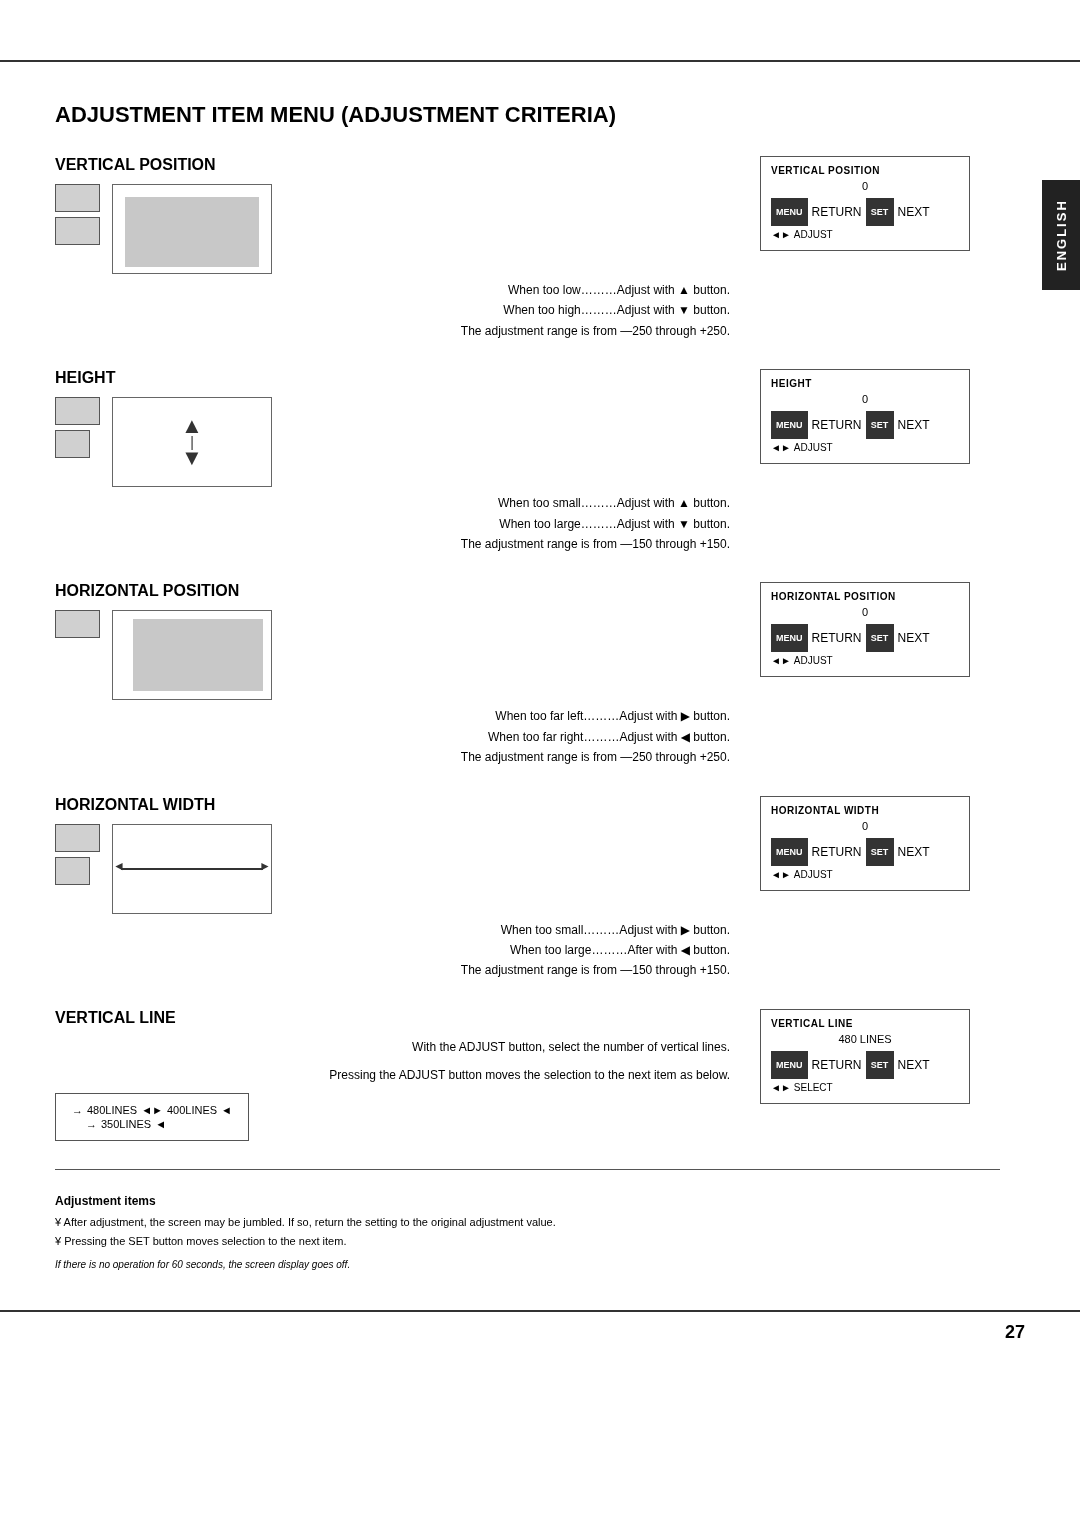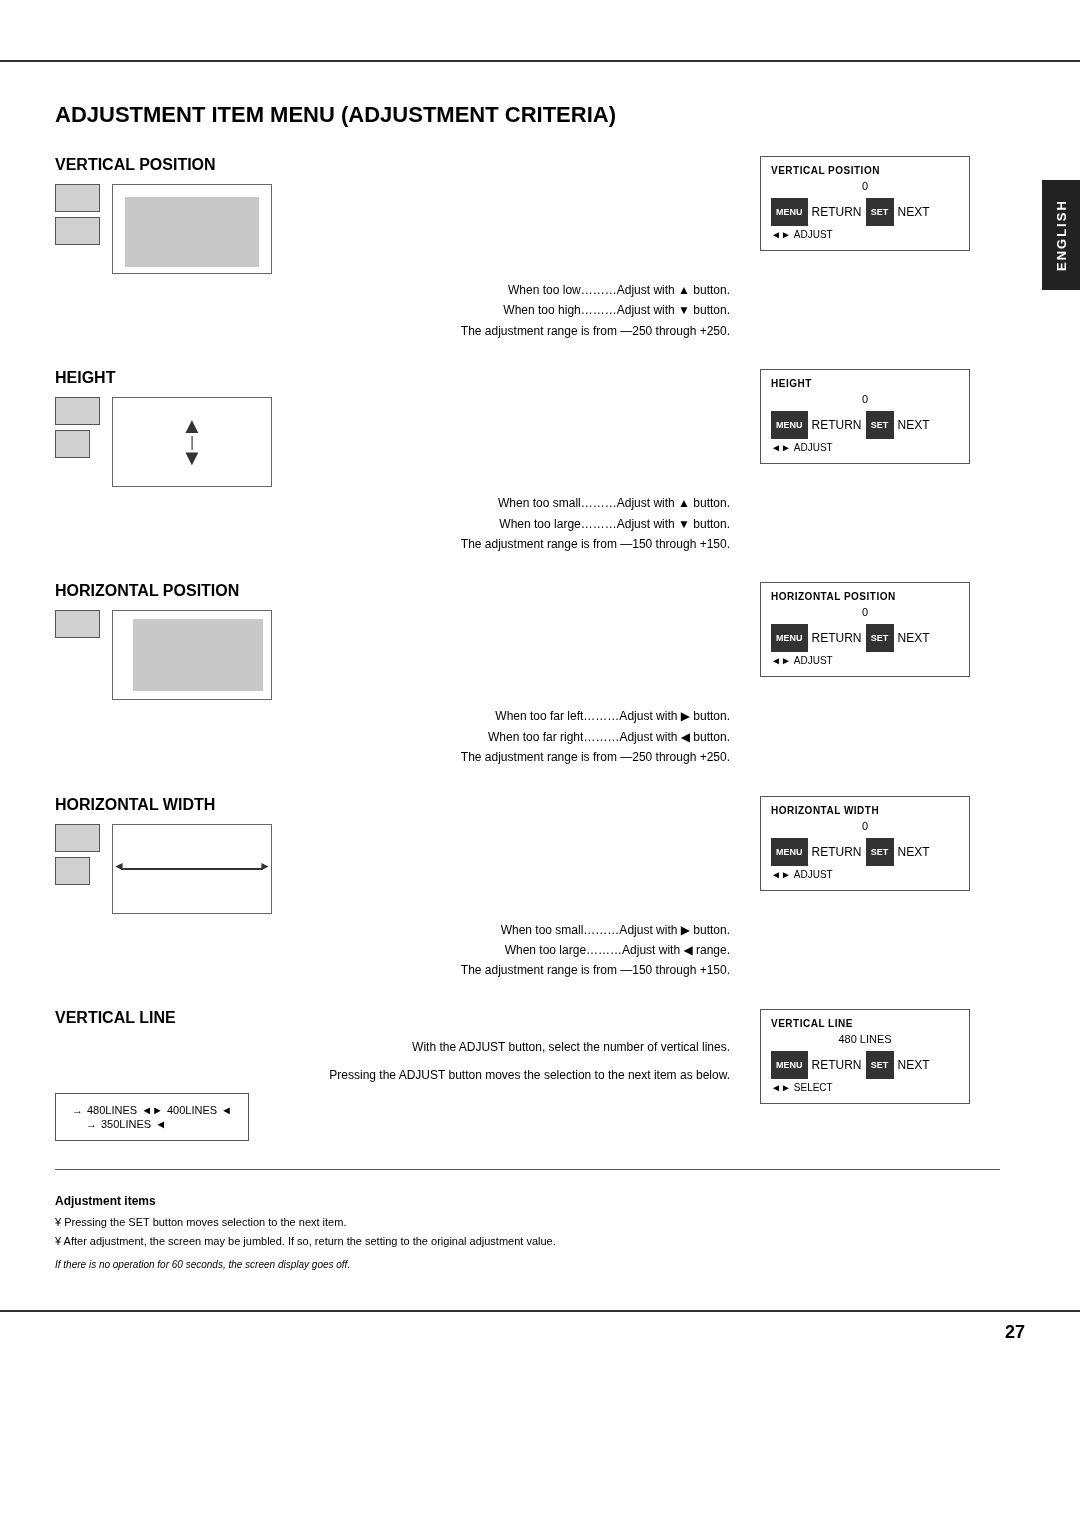--- a/index.html
+++ b/index.html
@@ -489,21 +489,21 @@
             <div class="small-box-narrow"></div>
           </div>
           <div class="diagram-box-container">
             <div class="horiz-width-box" style="border: 1.5px solid #666;">
               <div class="double-arrow-line"></div>
             </div>
           </div>
         </div>
         <div class="desc-text">
           <div>When too small………Adjust with ▶ button.</div>
-          <div>When too large………Adjust with ◀ range.</div>
+          <div>When too large………After with ◀ button.</div>
           <div>The adjustment range is from —150 through +150.</div>
         </div>
       </div>
       <div class="section-right">
         <div class="menu-box">
           <div class="menu-box-title">HORIZONTAL WIDTH</div>
           <div class="menu-box-value">0</div>
           <div class="menu-box-nav">
             <span class="menu-btn-dark">MENU</span>
             <span class="menu-nav-text">RETURN</span>
@@ -554,22 +554,22 @@
             <span class="adjust-arrow">◄►</span>
             <span>SELECT</span>
           </div>
         </div>
       </div>
     </div>
 
     <div class="bottom-notes">
       <div class="notes-heading">Adjustment items</div>
       <div class="notes-text">
+        <div>¥  After adjustment, the screen may be jumbled. If so, return the setting to the original adjustment value.</div>
         <div>¥  Pressing the SET button moves selection to the next item.</div>
-        <div>¥  After adjustment, the screen may be jumbled. If so, return the setting to the original adjustment value.</div>
       </div>
       <div class="italic-note">If there is no operation for 60 seconds, the screen display goes off.</div>
     </div>
 
   </div>
 
   <hr class="bottom-rule">
 
   <div class="page-number">27</div>
 

